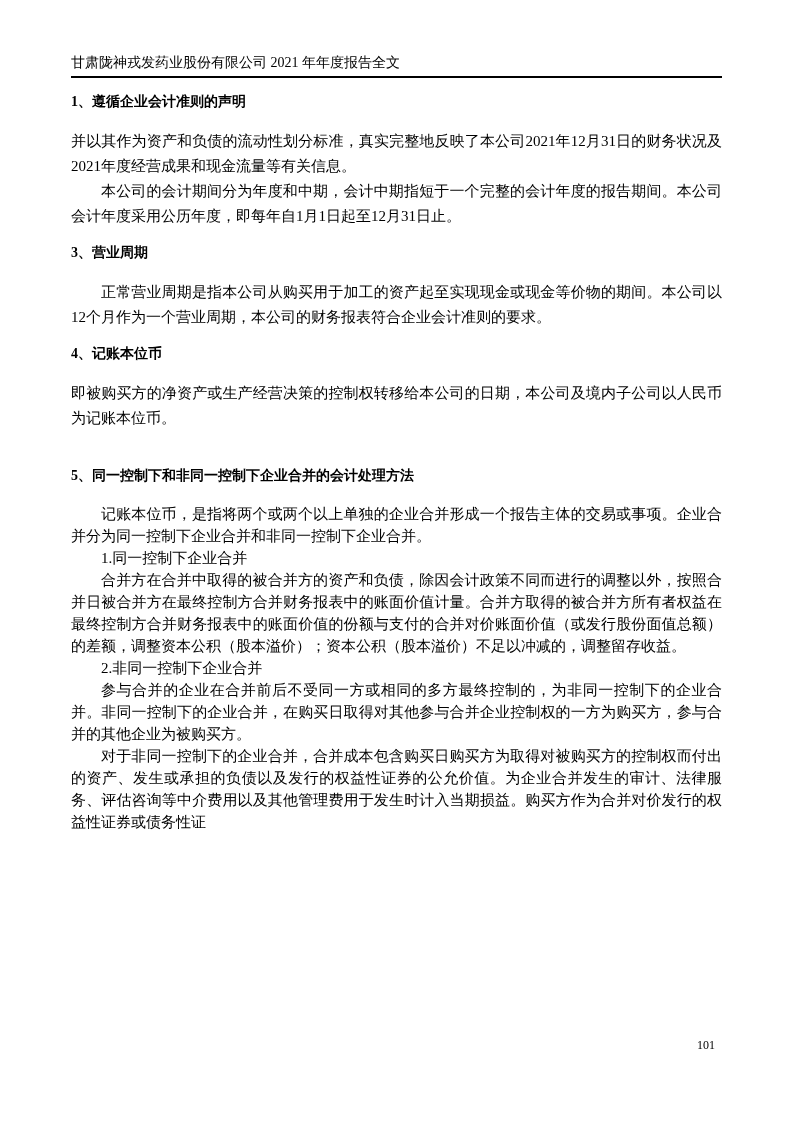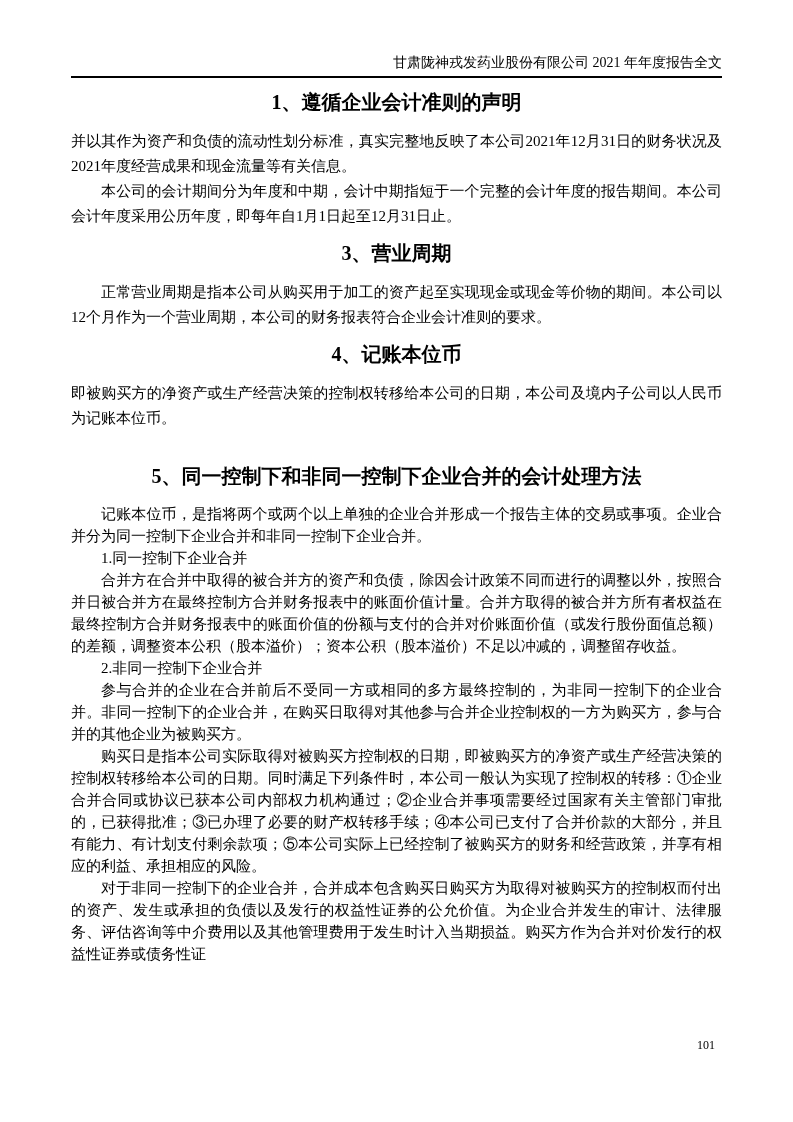--- a/index.html
+++ b/index.html
@@ -20,30 +20,28 @@
   .content {
     position: absolute;
     left: 71px;
     right: 71px;
     top: 0;
   }
   .page-header {
     padding-top: 55px;
     padding-bottom: 5px;
     border-bottom: 2px solid #000000;
-    text-align: right;
     font-size: 14px;
     line-height: 16px;
   }
   .sec-heading {
-    font-size: 20px;
+    font-size: 14px;
     font-weight: bold;
     line-height: 20px;
     margin: 14px 0 17px 0;
-    text-align: center;
   }
   .sec5 .sec-heading {
     margin-top: 35px;
   }
   .para {
     font-size: 15px;
     line-height: 25px;
     margin: 0;
     text-align: justify;
     word-break: break-all;
@@ -91,20 +89,19 @@
       <p class="para">即被购买方的净资产或生产经营决策的控制权转移给本公司的日期，本公司及境内子公司以人民币为记账本位币。</p>
     </section>
 
     <section class="sec sec5">
       <h2 class="sec-heading">5、同一控制下和非同一控制下企业合并的会计处理方法</h2>
       <p class="para indent">记账本位币，是指将两个或两个以上单独的企业合并形成一个报告主体的交易或事项。企业合并分为同一控制下企业合并和非同一控制下企业合并。</p>
       <p class="para indent">1.同一控制下企业合并</p>
       <p class="para indent">合并方在合并中取得的被合并方的资产和负债，除因会计政策不同而进行的调整以外，按照合并日被合并方在最终控制方合并财务报表中的账面价值计量。合并方取得的被合并方所有者权益在最终控制方合并财务报表中的账面价值的份额与支付的合并对价账面价值（或发行股份面值总额）的差额，调整资本公积（股本溢价）；资本公积（股本溢价）不足以冲减的，调整留存收益。</p>
       <p class="para indent">2.非同一控制下企业合并</p>
       <p class="para indent">参与合并的企业在合并前后不受同一方或相同的多方最终控制的，为非同一控制下的企业合并。非同一控制下的企业合并，在购买日取得对其他参与合并企业控制权的一方为购买方，参与合并的其他企业为被购买方。</p>
-      <p class="para indent">购买日是指本公司实际取得对被购买方控制权的日期，即被购买方的净资产或生产经营决策的控制权转移给本公司的日期。同时满足下列条件时，本公司一般认为实现了控制权的转移：①企业合并合同或协议已获本公司内部权力机构通过；②企业合并事项需要经过国家有关主管部门审批的，已获得批准；③已办理了必要的财产权转移手续；④本公司已支付了合并价款的大部分，并且有能力、有计划支付剩余款项；⑤本公司实际上已经控制了被购买方的财务和经营政策，并享有相应的利益、承担相应的风险。</p>
       <p class="para indent">对于非同一控制下的企业合并，合并成本包含购买日购买方为取得对被购买方的控制权而付出的资产、发生或承担的负债以及发行的权益性证券的公允价值。为企业合并发生的审计、法律服务、评估咨询等中介费用以及其他管理费用于发生时计入当期损益。购买方作为合并对价发行的权益性证券或债务性证</p>
     </section>
 
   </div>
 
   <div class="page-number">101</div>
 </div>
 
 </body></html>

